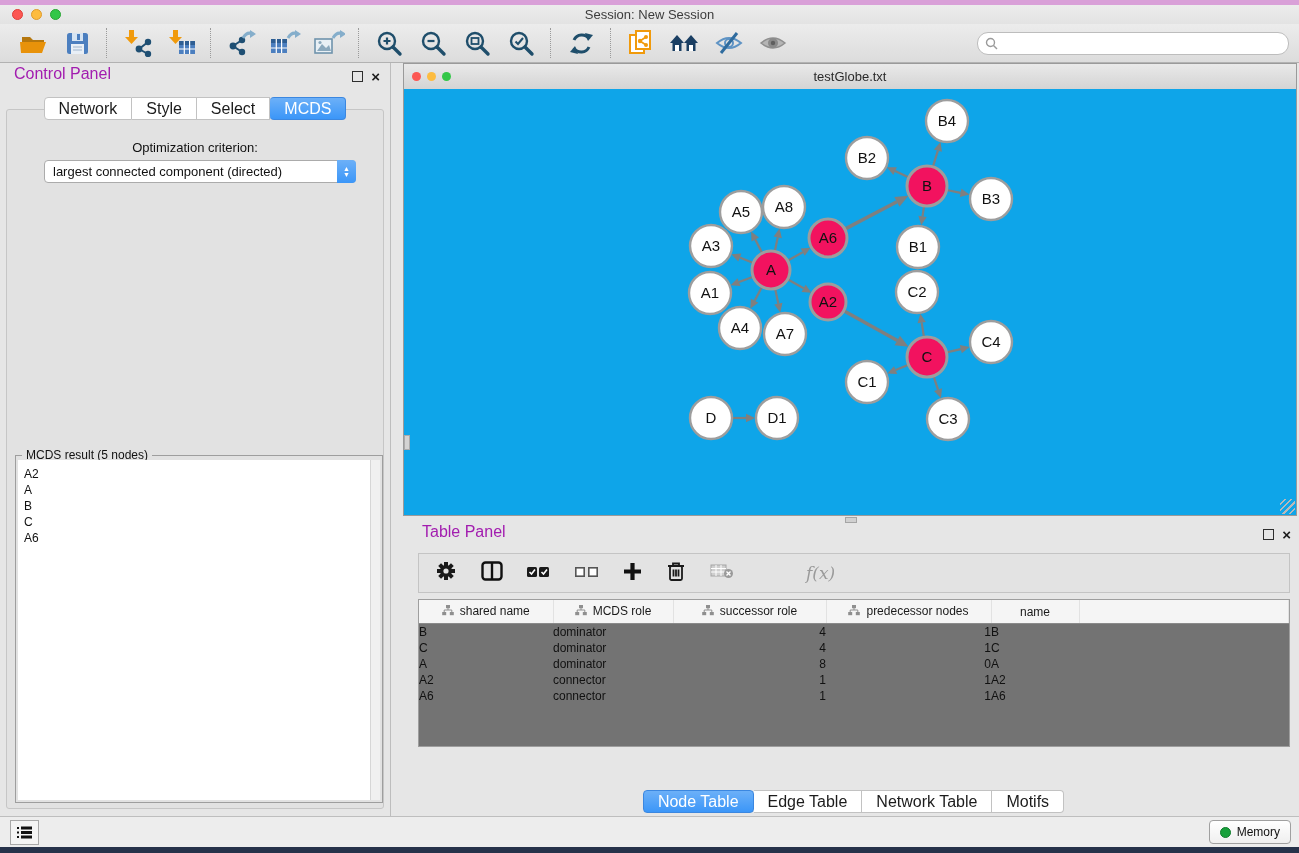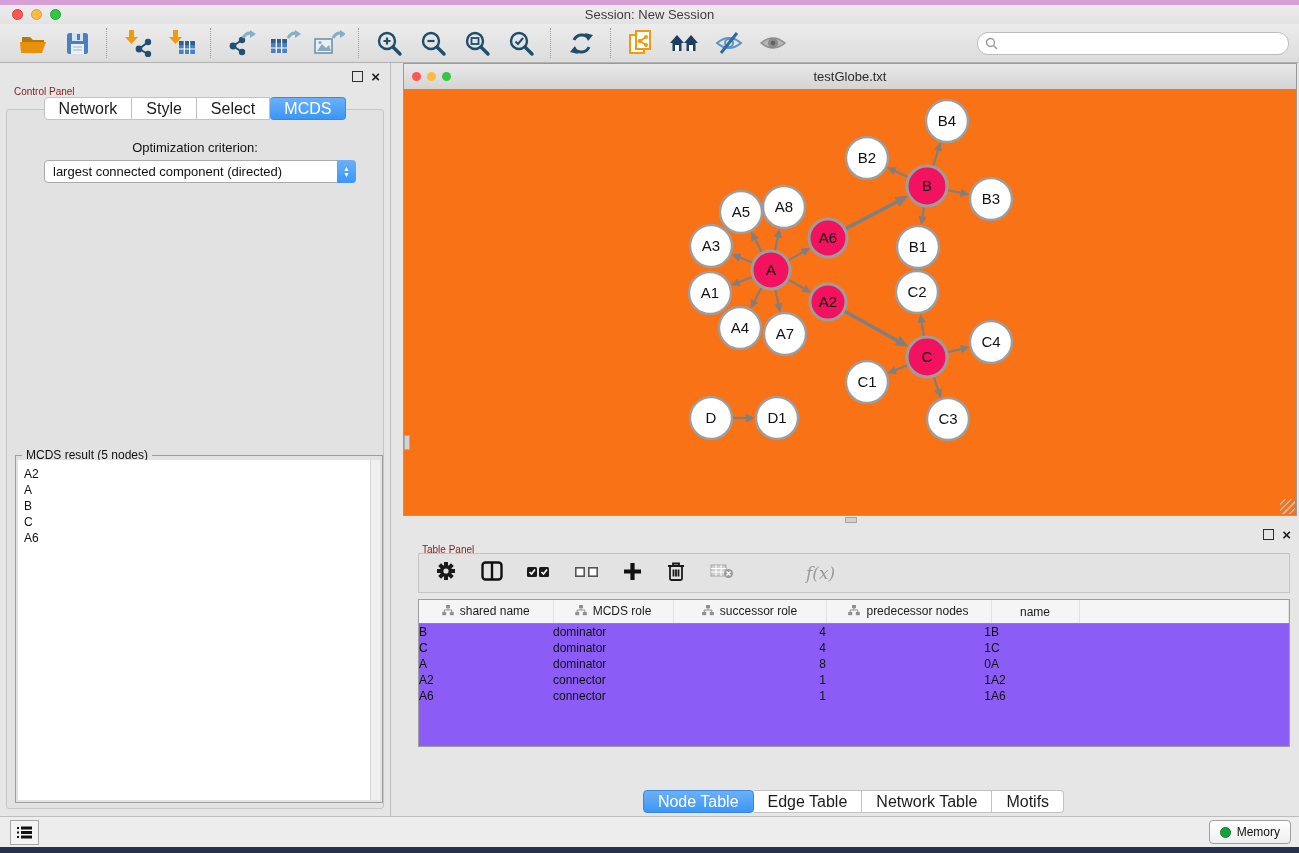--- a/index.html
+++ b/index.html
@@ -27,21 +27,21 @@
   .searchbox{margin-left:auto;margin-right:10px;width:296px;height:21px;background:#fff;
        border:1px solid #bdbdbd;border-radius:11px;display:flex;align-items:center;padding:0 7px;gap:4px;}
   .searchbox input{border:none;outline:none;flex:1;font-size:12px;background:transparent;
        font-family:"Liberation Sans",sans-serif;}
   
   .content{flex:1;position:relative;background:#e6e6e6;}
   
   .cpanel{position:absolute;left:0;top:0;width:390px;height:755px;border-right:1px solid #bdbdbd;
        background:#e6e6e6;}
   .panel-head{position:relative;height:30px;}
-  .panel-head .ptitle{position:absolute;left:14px;top:23px;font-size:10px;color:#7f1d1d;}
+  .panel-head .ptitle{position:absolute;left:14px;top:2px;font-size:16px;color:#a21caf;}
   .panel-icons{position:absolute;right:10px;top:8px;display:flex;gap:8px;align-items:center;}
   .float-ico{width:9px;height:9px;border:1.5px solid #2e2e2e;display:inline-block;}
   .close-ico{font-size:15px;font-weight:900;color:#1c1c1c;line-height:11px;}
   .ctabs{position:absolute;left:0;right:0;top:34px;display:flex;justify-content:center;z-index:2;}
   .ctab{height:21px;line-height:21px;padding:0 14px;font-size:16px;background:#fff;
        border:1px solid #c2c2c2;border-left:none;color:#1c1c1c;}
   .ctab:first-child{border-left:1px solid #c2c2c2;border-radius:4px 0 0 4px;}
   .ctab:last-child{border-radius:0 4px 4px 0;}
   .ctab.active{background:linear-gradient(#6cb0f8,#3b96f8);color:#fff;border-color:#3b87e0;
        border-radius:4px;}
@@ -64,34 +64,34 @@
   .listitems{flex:1;padding:6px 0 0 6px;font-size:12px;line-height:16px;color:#111;}
   .vscroll{width:9px;background:#f0f0f0;border-left:1px solid #d6d6d6;}
   
   .netwin{position:absolute;left:403px;top:0;width:894px;height:453px;
        border:1px solid #9a9a9a;background:#fff;box-sizing:border-box;}
   .net-titlebar{height:25px;background:linear-gradient(#e9e9e9,#d4d4d4);border-bottom:1px solid #a8a8a8;
        position:relative;}
   .net-lights{position:absolute;left:8px;top:8px;display:flex;gap:6px;}
   .nlight{width:9px;height:9px;border-radius:50%;}
   .net-titlebar .title{position:absolute;left:0;right:0;top:5px;text-align:center;font-size:13px;color:#2b2b2b;}
-  .canvas{position:absolute;left:0;top:25px;right:0;bottom:0;background:#f97316;overflow:hidden;}
+  .canvas{position:absolute;left:0;top:25px;right:0;bottom:0;background:#0ea5e9;overflow:hidden;}
   .canvas svg{position:absolute;left:0;top:0;}
   .mini-vthumb{position:absolute;left:0px;top:346px;width:6px;height:15px;background:#d3d3d3;
        border:1px solid #aaa;box-sizing:border-box;}
   .resize-grip{position:absolute;right:1px;bottom:1px;width:15px;height:15px;
       background:repeating-linear-gradient(135deg,transparent 0 3px,#b9b9b9 3px 4.5px);}
   .mini-hthumb{position:absolute;left:845px;top:454px;width:12px;height:6px;background:#d0d0d0;
        border:1px solid #a5a5a5;box-sizing:border-box;}
   
   .tpanel{position:absolute;left:408px;top:458px;width:891px;height:297px;}
   .tp-toolbar{position:absolute;left:10px;right:9px;top:32px;height:40px;background:#e3e3e3;
        border:1px solid #c4c4c4;display:flex;align-items:center;gap:24px;padding-left:16px;box-sizing:border-box;}
   .fx{font-family:"DejaVu Serif","Liberation Serif",serif;font-style:italic;color:#9a9a9a;font-size:17px;margin-left:48px;}
-  .datatable{position:absolute;left:10px;right:9px;top:78px;height:148px;background:#8b5cf6;
+  .datatable{position:absolute;left:10px;right:9px;top:78px;height:148px;background:#737373;
        border:1px solid #9e9e9e;box-sizing:border-box;overflow:hidden;}
   table.grid{border-collapse:collapse;width:100%;table-layout:fixed;}
   table.grid th{height:21px;background:#f5f5f5;border-bottom:1px solid #8a8a8a;border-right:1px solid #e2e2e2;
        font-size:12px;font-weight:normal;color:#1a1a1a;text-align:center;overflow:hidden;white-space:nowrap;}
   table.grid th .hwrap{display:inline-flex;align-items:center;gap:6px;}
   table.grid td{height:16px;font-size:12px;color:#111;white-space:nowrap;overflow:hidden;padding:0;}
   td.al{padding-left:8px;text-align:left;}
   td.al2{padding-left:13px;text-align:left;}
   td.ar{padding-right:10px;text-align:right;}
   .tp-tabs{position:absolute;left:0;right:0;top:269px;display:flex;justify-content:center;}

